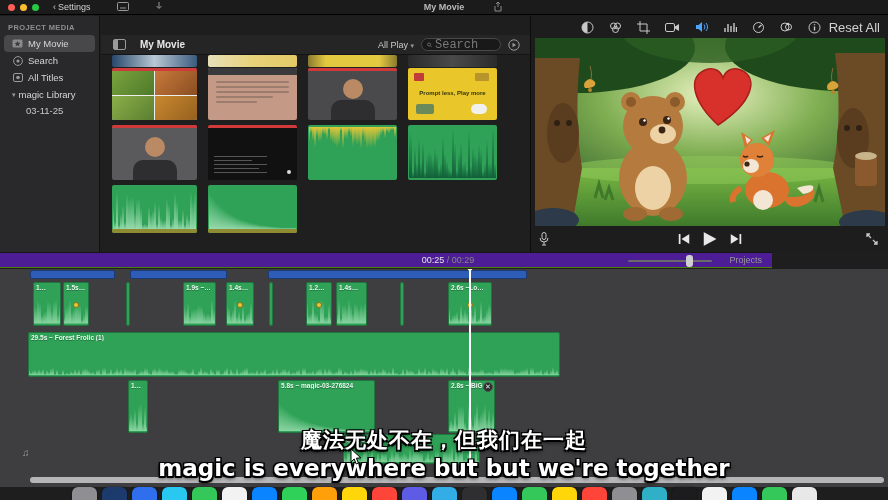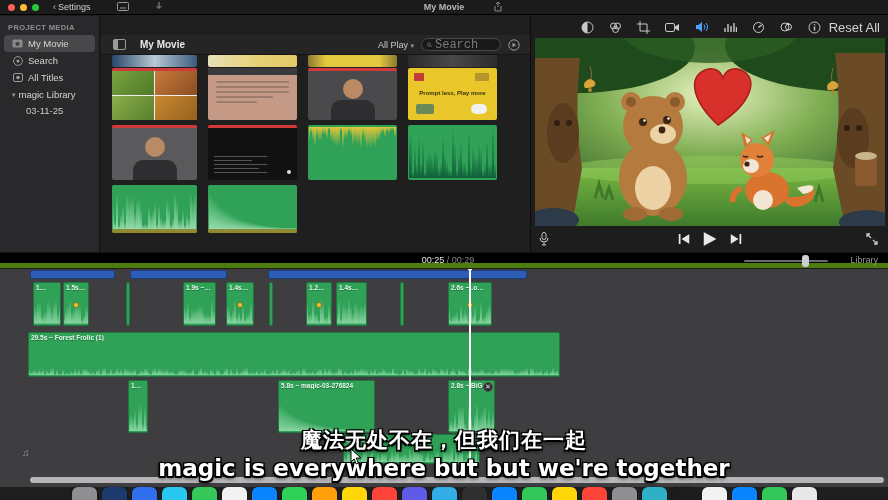--- a/index.html
+++ b/index.html
@@ -60,22 +60,22 @@
   #vtoolbar{position:absolute;left:0;top:0;right:0;height:22px;display:flex;align-items:center;gap:15px;padding-left:50px}
   #vtoolbar svg{display:block}
   #resetall{position:absolute;right:8px;top:4px;font-size:13px;color:#d2d2d2}
   #canvas{position:absolute;left:4px;top:22px;width:350px;height:188px;background:#000;overflow:hidden}
   #transport{position:absolute;left:0;bottom:0;right:0;height:26px;display:flex;align-items:center}
   .tr-center{position:absolute;left:50%;transform:translateX(-50%);display:flex;align-items:center;gap:14px}
   #mic{margin-left:8px}
   #fullscreen{position:absolute;right:10px}
 
   
-  #tltoolbar{position:absolute;left:0;top:252px;width:888px;height:16px;background:#000000;
-    border-top:1px solid #151515;border-bottom:5px solid #4d7c0f;font-size:9px}
+  #tltoolbar{position:absolute;left:0;top:252px;width:772px;height:16px;background:#4c1d95;
+    border-top:1px solid #151515;border-bottom:1px solid #4d7c0f;font-size:9px}
   #timecode{position:absolute;left:388px;top:2px;width:120px;text-align:center;color:#e5e5e5}
   #timecode .total{color:#87878a}
   #zoomslider{position:absolute;right:60px;top:7px;width:84px;height:2px;background:#6a6a6d;border-radius:1px}
   #zoomthumb{position:absolute;top:-5px;width:7px;height:12px;background:#cfcfd1;border-radius:3px}
   #settings{position:absolute;right:10px;top:2px;color:#98989a}
 
   
   #timeline{position:absolute;left:0;top:269px;width:888px;height:218px;background:#3e3e40;overflow:hidden}
   .clip{position:absolute;border-radius:2px;background:#2fa257;border:1px solid rgba(0,0,0,.28);overflow:hidden}
   .clip.title{background:#2e5db8;border-color:#1c3a73}
@@ -418,21 +418,21 @@
           <path d="M1 4V1h3M11 8v3H8M1 1l4 4M11 11L7 7" fill="none" stroke="#c9c9c9" stroke-width="1.3"></path>
         </svg>
     </div>
   </div>
 
   <div id="tltoolbar">
     <div id="timecode"><span>00:25</span><span class="total"> / </span><span class="total">00:29</span></div>
     <div id="zoomslider">
         <div id="zoomthumb" style="left:58px"></div>
       </div>
-    <div id="settings">Library</div>
+    <div id="settings">Projects</div>
   </div>
 
   <div id="timeline">
     <div id="tl-clips">
         <div class="clip title" style="left: 30px; top: 1px; width: 85px; height: 9px; background: rgb(46, 93, 184);"></div>
         <div class="clip title" style="left: 130px; top: 1px; width: 97px; height: 9px; background: rgb(46, 93, 184);"></div>
         <div class="clip title" style="left: 268px; top: 1px; width: 259px; height: 9px; background: rgb(46, 93, 184);"></div>
         <div class="clip video" style="left: 33px; top: 13px; width: 28px; height: 44px; background: rgb(47, 162, 87);">
           <span class="clip-label">1…</span>
           <svg width="26" height="25.52" class="wave">

